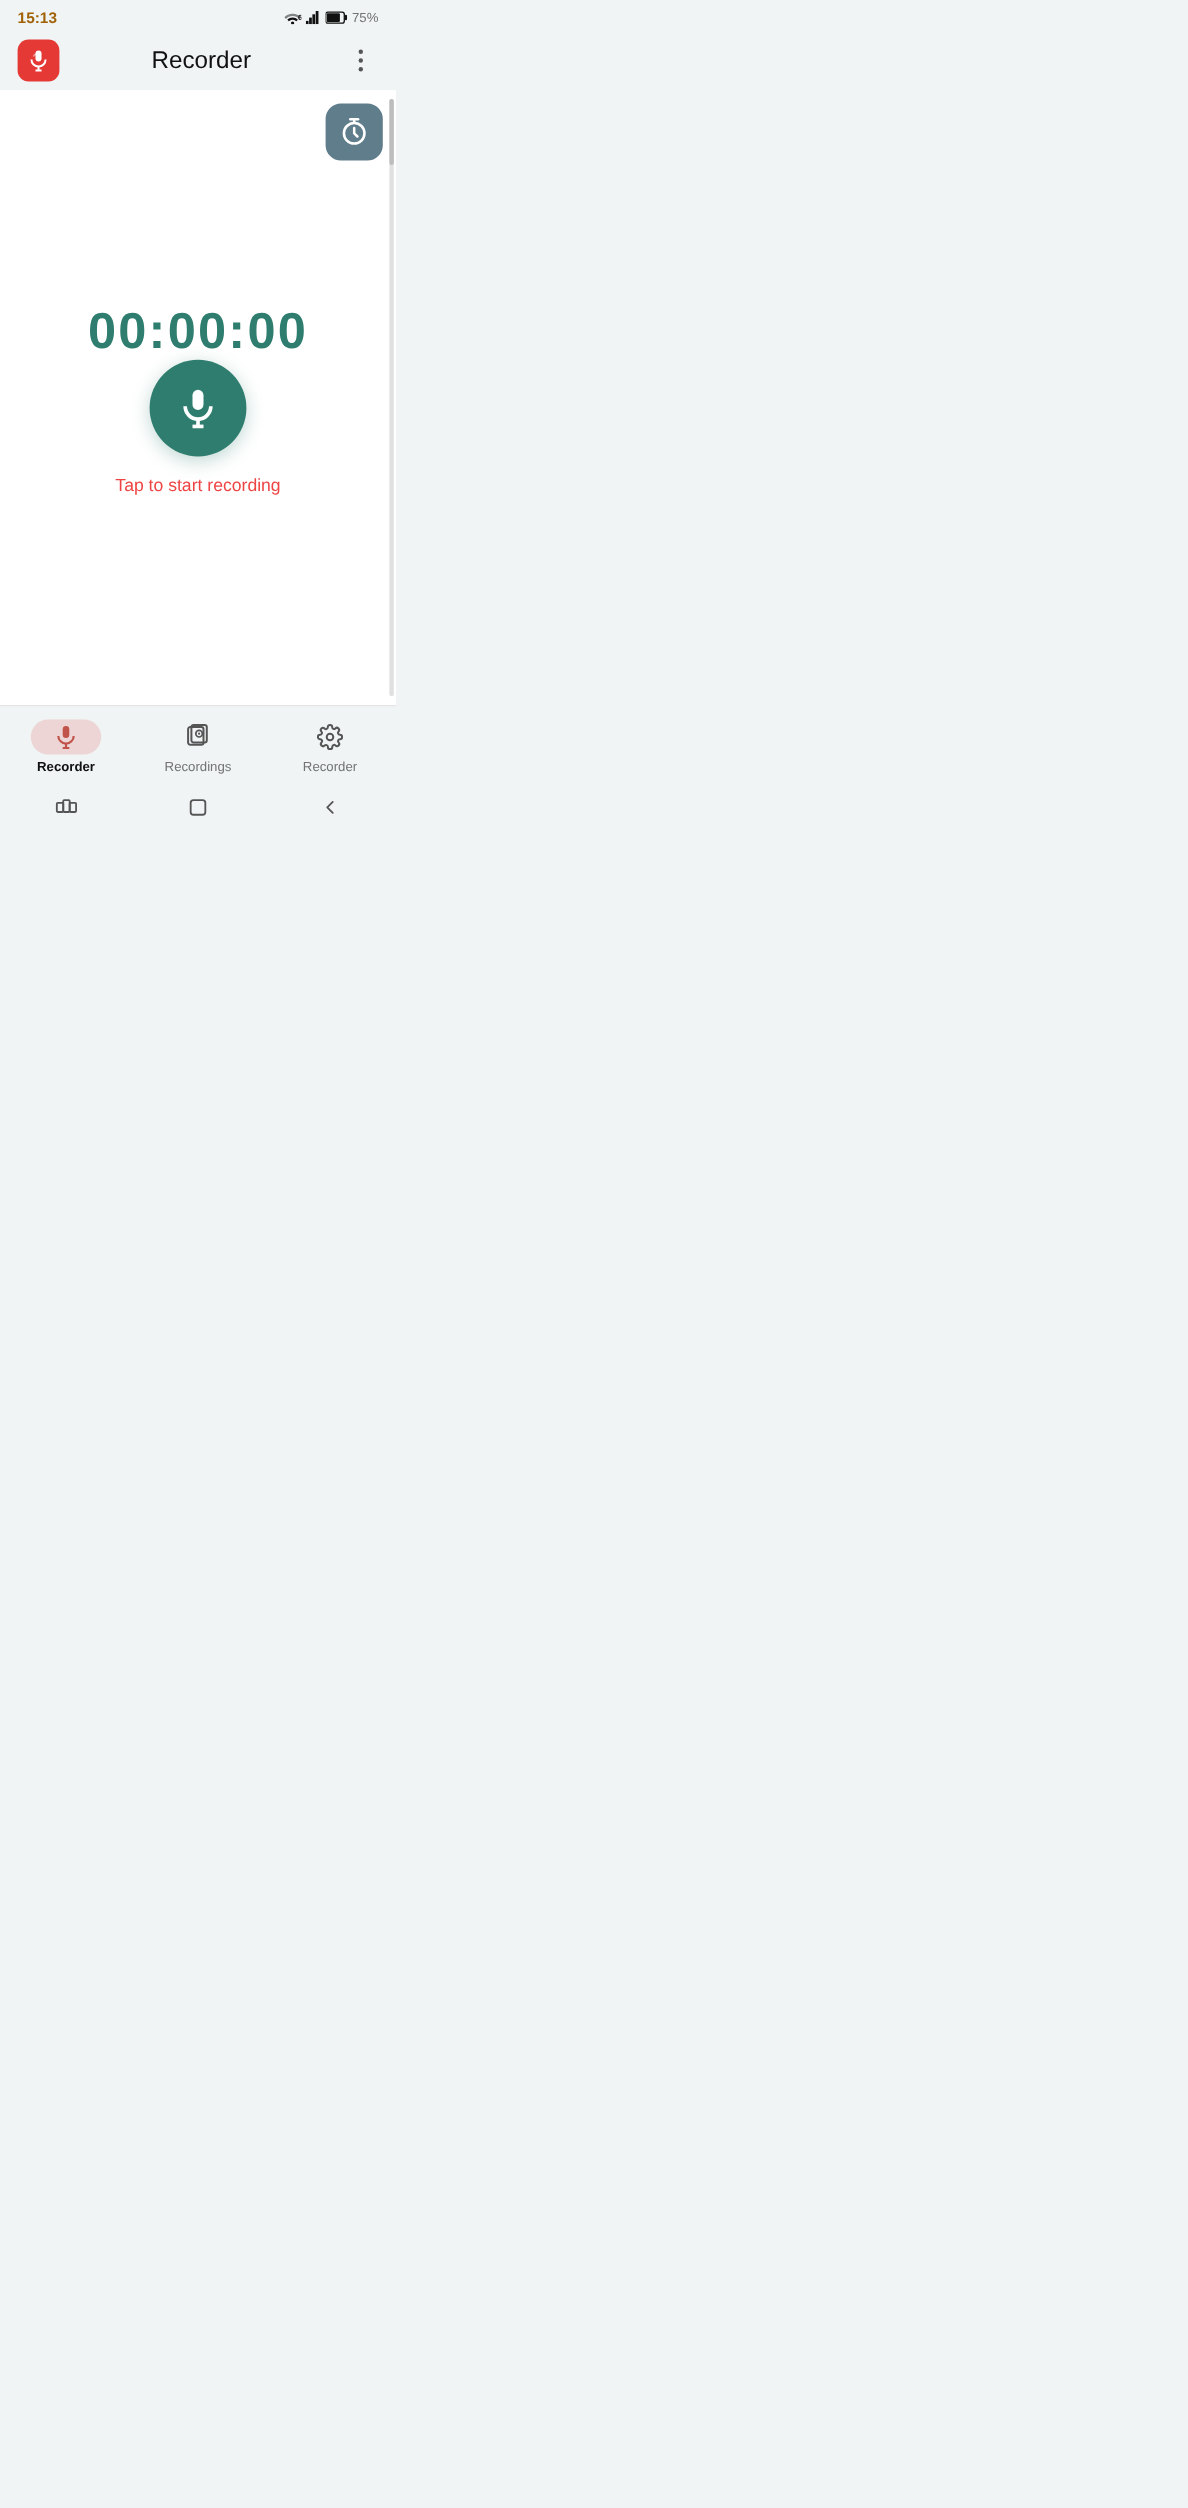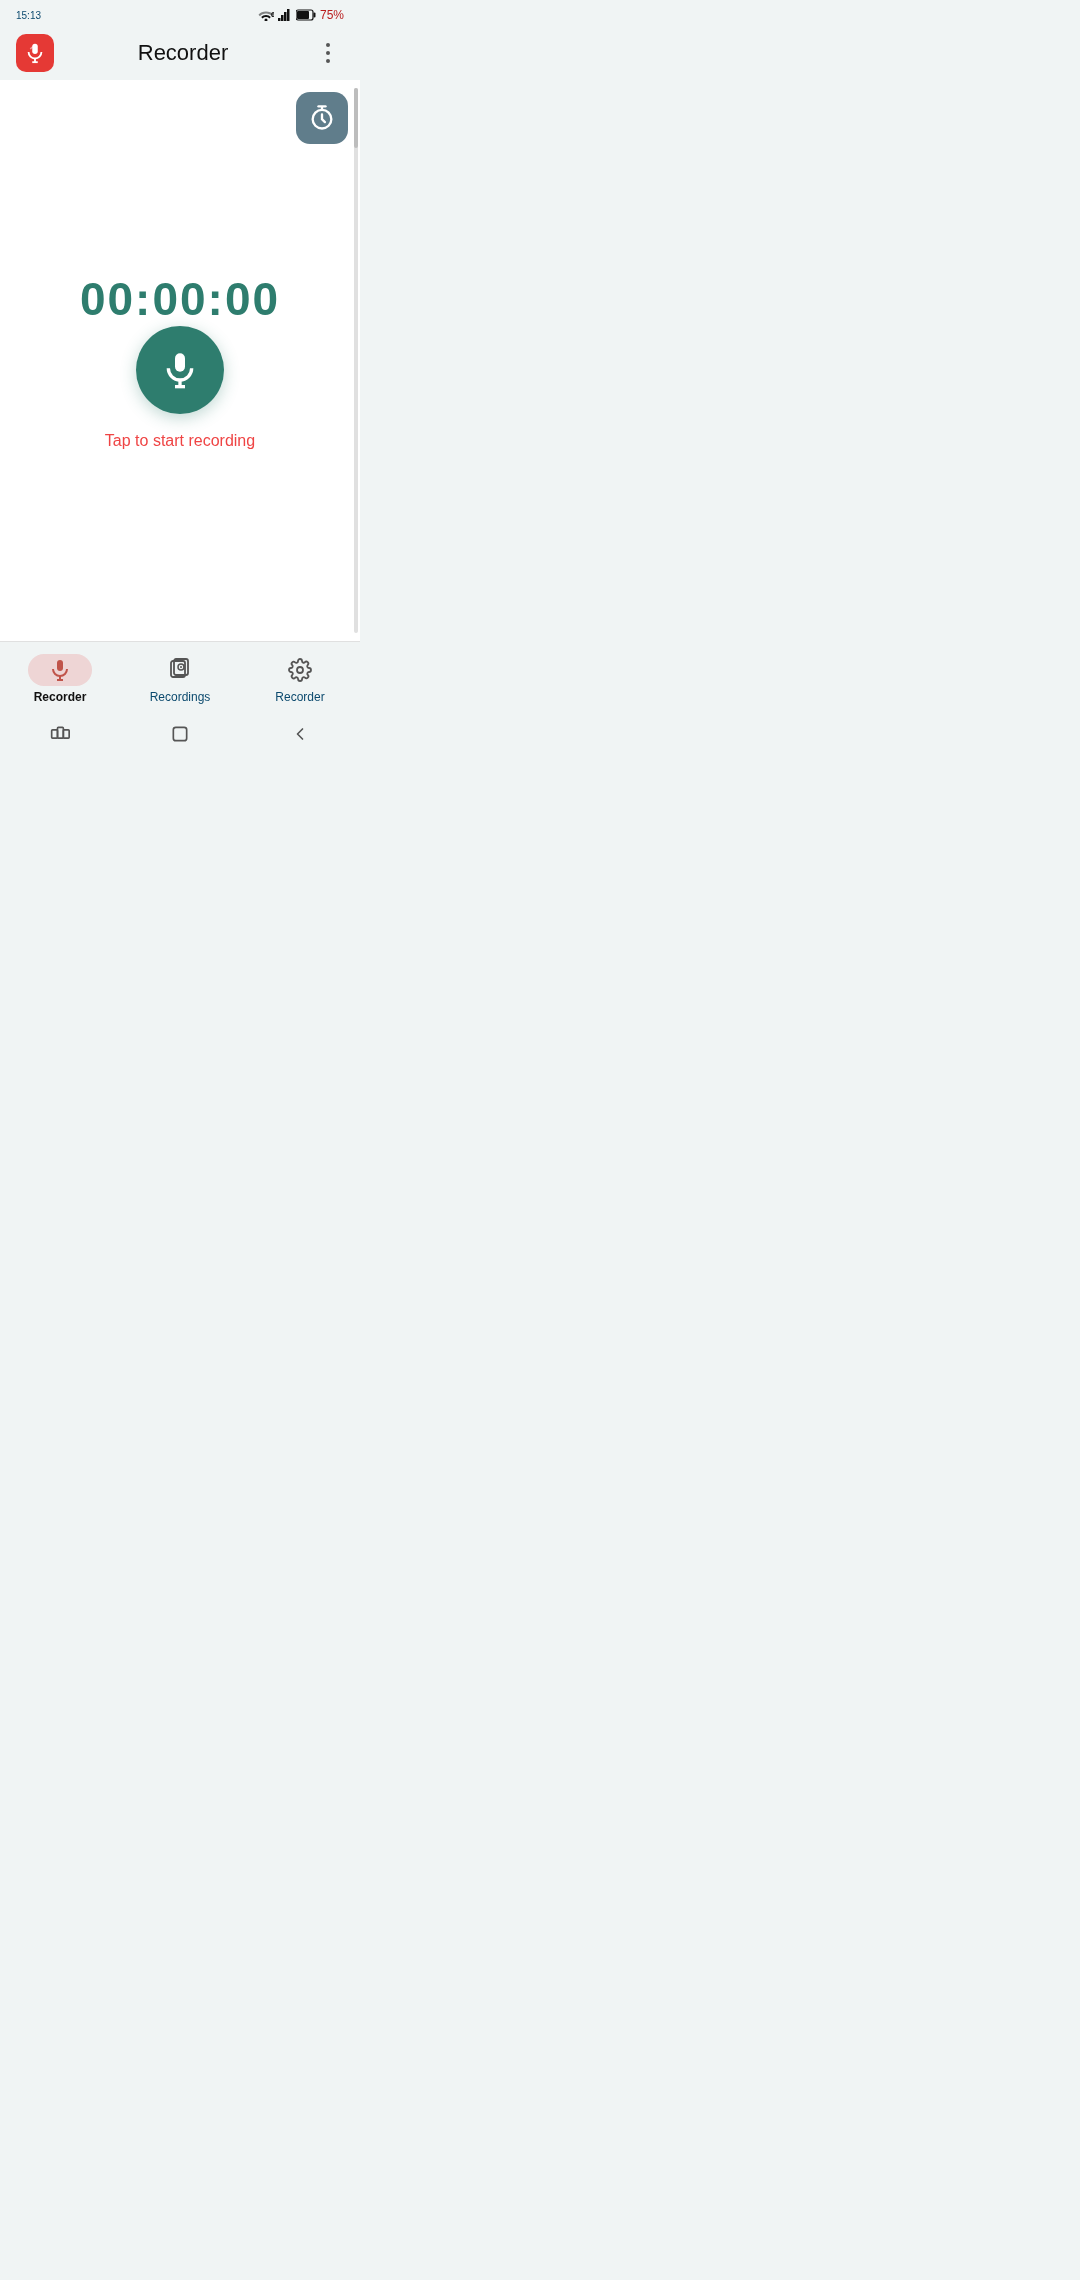--- a/index.html
+++ b/index.html
@@ -18,23 +18,23 @@
 
     
     .status-bar {
       display: flex;
       justify-content: space-between;
       align-items: center;
       padding: 8px 16px 4px;
       background: #f0f4f4;
     }
     .status-time {
-      font-size: 10px;
-      font-weight: 400;
-      color: #0c4a6e;
+      font-size: 14px;
+      font-weight: 700;
+      color: #a16207;
     }
     .status-icons {
       display: flex;
       align-items: center;
       gap: 4px;
       font-size: 12px;
       color: #111;
     }
 
     
@@ -167,21 +167,21 @@
     .nav-item.active .nav-icon-wrap {
       background: rgba(233,120,120,0.25);
       border-radius: 20px;
       padding: 4px 20px;
     }
     .nav-item .nav-icon-wrap {
       padding: 4px 20px;
     }
     .nav-label {
       font-size: 12px;
-      color: #0c4a6e;
+      color: #737373;
     }
     .nav-item.active .nav-label {
       color: #111;
       font-weight: 700;
     }
 
     
     .sys-nav {
       background: #f0f4f4;
       display: flex;
@@ -220,21 +220,21 @@
       <rect x="3" y="6" width="2.5" height="6" fill="#111"></rect>
       <rect x="6" y="3" width="2.5" height="9" fill="#111"></rect>
       <rect x="9" y="0" width="2.5" height="12" fill="#111"></rect>
     </svg>
 
     <svg width="20" height="12" viewBox="0 0 20 12">
       <rect x="0" y="1" width="17" height="10" rx="2" ry="2" fill="none" stroke="#111" stroke-width="1.2"></rect>
       <rect x="17.5" y="3.5" width="2" height="5" rx="1" fill="#111"></rect>
       <rect x="1" y="2" width="12" height="8" rx="1" fill="#111"></rect>
     </svg>
-    <span style="font-size:12px;color:#b91c1c;">75%</span>
+    <span style="font-size:12px;color:#737373;">75%</span>
   </div>
 </div>
 
 <div class="app-bar">
   <div class="app-icon">
     <svg width="22" height="22" viewBox="0 0 24 24">
       <rect x="9" y="2" width="6" height="11" rx="3" fill="white"></rect>
       <path d="M5 11a7 7 0 0 0 14 0" stroke="white" stroke-width="2" fill="none"></path>
       <line x1="12" y1="18" x2="12" y2="22" stroke="white" stroke-width="2"></line>
       <line x1="9" y1="22" x2="15" y2="22" stroke="white" stroke-width="2"></line>

